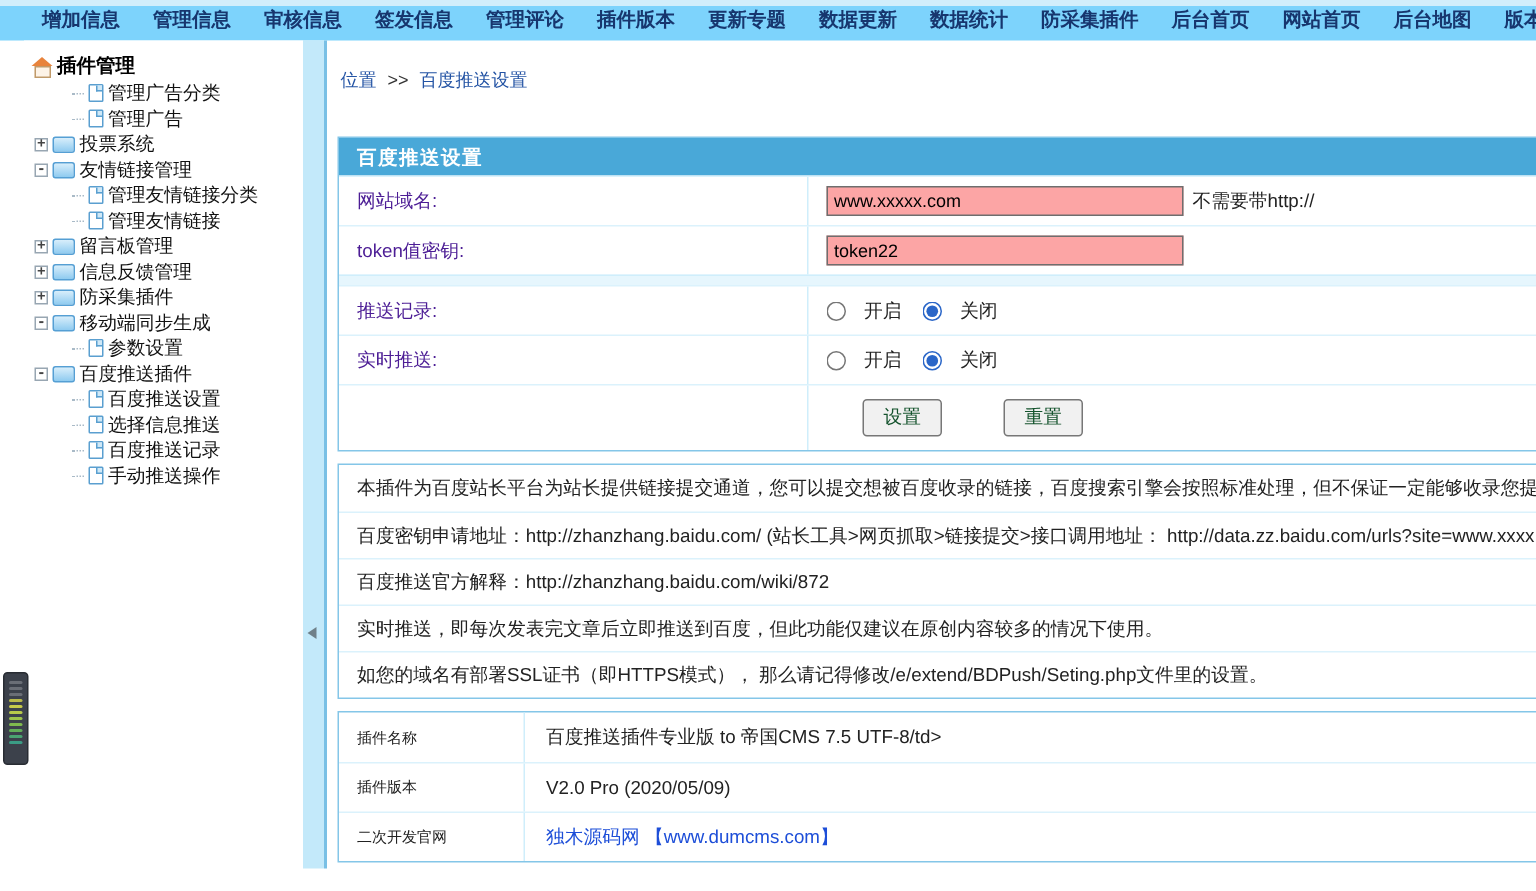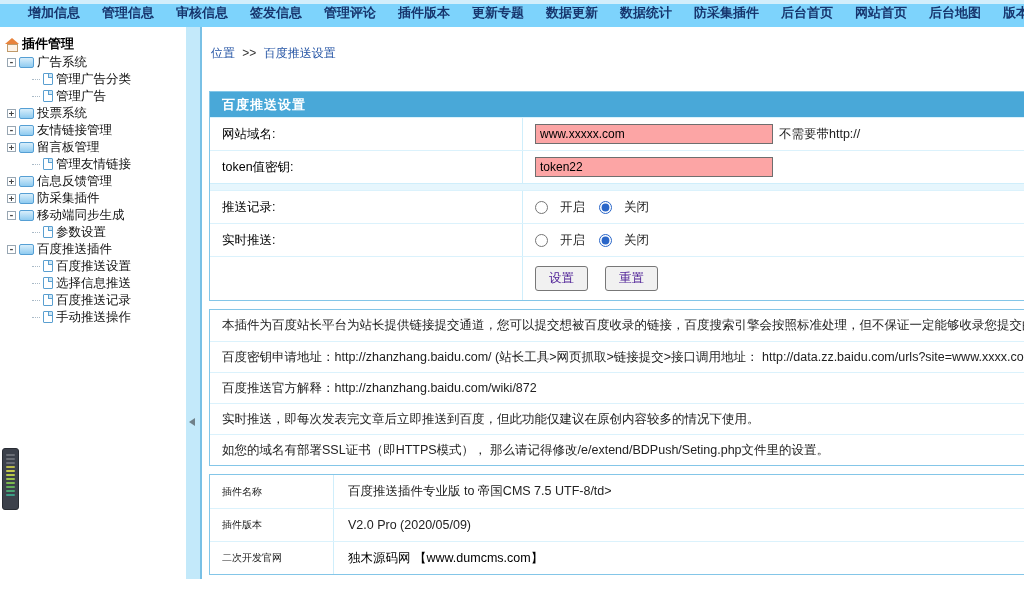--- a/index.html
+++ b/index.html
@@ -11,21 +11,21 @@
   }
   
   .topbar {
     height:27px; border-top:4px solid #d2eefb; background:#7dd3fc;
     display:flex; gap:22px; padding-left:28px;
   }
   .topbar .nav-item {
     font-size:13px; font-weight:600; color:#17366e; white-space:nowrap; cursor:pointer;
   }
   
-  .main { display:flex; height:552px; }
+  .main { display:flex; height:552px;padding-left:16px; }
   .sidebar { width:186px; background:#fff; padding:9px 0 0 5px; overflow:hidden; }
   .tree-row { display:flex; align-items:center; gap:3px; height:16px; margin-bottom:1px;
               font-size:12.5px; color:#111; white-space:nowrap; cursor:pointer; }
   .tree-root { font-size:13px; font-weight:bold; color:#000; margin-bottom:2px; }
   .lvl1 { margin-left:2px; }
   .lvl2 { margin-left:27px; }
   .exp { width:9px; height:9px; flex:none; border:1px solid #98a6b2; background:#fff;
          font:bold 9px/7px "DejaVu Sans Mono",monospace; text-align:center; color:#444; }
   .exp.minus::before { content:"-"; }
   .exp.plus::before  { content:"+"; }
@@ -52,40 +52,40 @@
   .content { flex:1; border-left:2px solid #79c0e5; padding:18px 0 0 7px; overflow:hidden; }
   .breadcrumb { font-size:12px; margin:0 0 29px 2px; color:#444; }
   .breadcrumb a { color:#2353a4; text-decoration:none; cursor:pointer; }
   .breadcrumb .sep { color:#333; margin:0 4px; }
   .panel { width:1010px; border:1px solid #84c6e8; background:#fff; margin-bottom:8px; }
   .panel-header { height:25px; line-height:25px; background:#49a8d8; color:#fff;
                   font-size:13px; font-weight:bold; padding-left:12px; letter-spacing:1px; }
   .form-row { display:flex; align-items:stretch; min-height:33px; border-top:1px solid #dbf2fc; }
   .form-row:first-of-type { border-top:none; }
   .f-label { width:313px; flex:none; display:flex; align-items:center; padding-left:12px;
-             font-size:12.5px; color:#000000; border-right:1px solid #cfeefb; }
+             font-size:12.5px; color:#4c1d95; border-right:1px solid #cfeefb; }
   .f-value { flex:1; display:flex; align-items:center; gap:6px; padding-left:12px; font-size:12.5px; }
   .form-sep { height:7px; background:#e6f6fd; border-top:1px solid #cfeefb; }
   input[type=text] { width:238px; height:20px; border:1px solid #6e6e6e; padding:1px 4px;
                      font-size:12px; font-family:inherit; background:#fca5a5; }
   .radio-opt { display:flex; align-items:center; gap:12px; margin-right:8px; }
   input[type=radio] { accent-color:#2a66c8; width:13px; height:13px; margin:0; }
   .btn-row { padding:9px 0 9px 12px; display:flex; gap:17px; }
   .btn { min-width:44px; padding:3px 13px; font-size:12.5px; font-family:Liberation Mono, monospace;
-         background:#f1f1f1; border:1px solid #777; border-radius:3px; color:#4c1d95; cursor:pointer; }
+         background:#f1f1f1; border:1px solid #777; border-radius:3px; color:#14532d; cursor:pointer;margin-left:24px; }
   .info-row { min-height:31px; display:flex; align-items:center; padding-left:12px;
               font-size:12.5px; color:#222; border-top:1px solid #dbf2fc;
               white-space:nowrap; overflow:hidden; }
   .info-row:first-child { border-top:none; }
   .about-row { display:flex; align-items:stretch; min-height:33px; border-top:1px solid #dbf2fc; }
   .about-row:first-child { border-top:none; }
   .a-label { width:124px; flex:none; display:flex; align-items:center; padding-left:12px;
              font-size:10px; border-right:1px solid #cfeefb; }
   .a-value { flex:1; display:flex; align-items:center; padding-left:14px; font-size:12.5px; }
-  .a-value a { color:#000000; text-decoration:none; cursor:pointer; }
+  .a-value a { color:#1d4ed8; text-decoration:none; cursor:pointer; }
   
   .meter { position:absolute; left:2px; top:448px; width:17px; height:62px;
            background:#3c414b; border:1px solid #282c33; border-radius:3px;
            display:flex; flex-direction:column; gap:2px; padding:5px 3px; }
   .meter i { display:block; height:2px; border-radius:1px; }
   .meter i:nth-child(1),.meter i:nth-child(2),.meter i:nth-child(3){ background:#6a6e76; }
   .meter i:nth-child(4){ background:#b9b94a; } .meter i:nth-child(5){ background:#c6c94a; }
   .meter i:nth-child(6){ background:#b8c94a; } .meter i:nth-child(7){ background:#9dc34c; }
   .meter i:nth-child(8){ background:#7fb94e; } .meter i:nth-child(9){ background:#62ae59; }
   .meter i:nth-child(10){ background:#4aa472; } .meter i:nth-child(11){ background:#3b9c85; }
@@ -111,54 +111,54 @@
 </div>
 
 <div class="main">
 
   <div class="sidebar">
     <div class="tree-row tree-root">
       <span class="home"></span>
       <span>插件管理</span>
     </div>
 
+    <div class="tree-row lvl2">
+      <span class="conn"></span>
+      <span class="page"></span>
+      <span>管理广告分类</span>
+    </div>
+    <div class="tree-row lvl2">
+      <span class="conn"></span>
+      <span class="page"></span>
+      <span>管理广告</span>
+    </div>
+    <div class="tree-row lvl1">
+      <span class="exp plus"></span>
+      <span class="folder"></span>
+      <span>投票系统</span>
+    </div>
     <div class="tree-row lvl1">
       <span class="exp minus"></span>
       <span class="folder"></span>
-      <span>广告系统</span>
-    </div>
-    <div class="tree-row lvl2">
-      <span class="conn"></span>
-      <span class="page"></span>
-      <span>管理广告分类</span>
-    </div>
-    <div class="tree-row lvl2">
-      <span class="conn"></span>
-      <span class="page"></span>
-      <span>管理广告</span>
+      <span>友情链接管理</span>
+    </div>
+    <div class="tree-row lvl2">
+      <span class="conn"></span>
+      <span class="page"></span>
+      <span>管理友情链接分类</span>
+    </div>
+    <div class="tree-row lvl2">
+      <span class="conn"></span>
+      <span class="page"></span>
+      <span>管理友情链接</span>
     </div>
     <div class="tree-row lvl1">
       <span class="exp plus"></span>
       <span class="folder"></span>
-      <span>投票系统</span>
-    </div>
-    <div class="tree-row lvl1">
-      <span class="exp minus"></span>
-      <span class="folder"></span>
-      <span>友情链接管理</span>
-    </div>
-    <div class="tree-row lvl1">
-      <span class="exp plus"></span>
-      <span class="folder"></span>
       <span>留言板管理</span>
-    </div>
-    <div class="tree-row lvl2">
-      <span class="conn"></span>
-      <span class="page"></span>
-      <span>管理友情链接</span>
     </div>
     <div class="tree-row lvl1">
       <span class="exp plus"></span>
       <span class="folder"></span>
       <span>信息反馈管理</span>
     </div>
     <div class="tree-row lvl1">
       <span class="exp plus"></span>
       <span class="folder"></span>
       <span>防采集插件</span>

